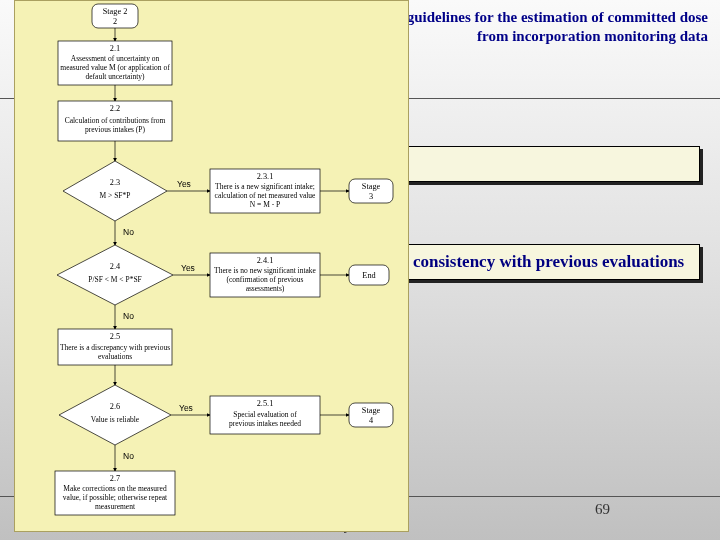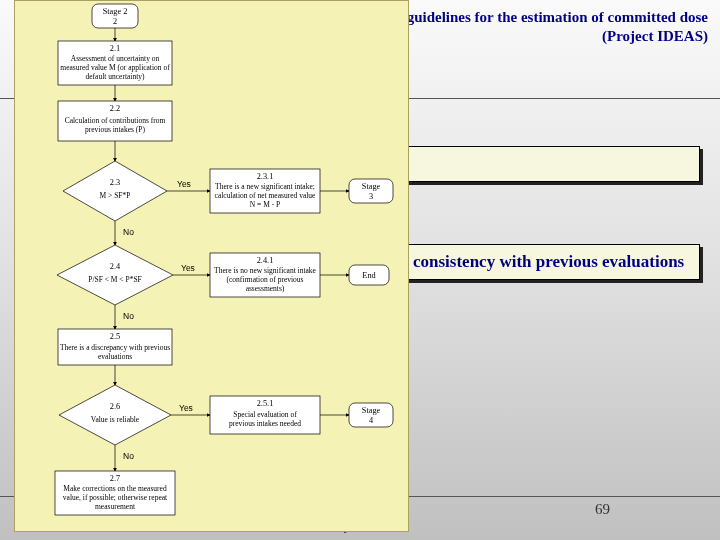--- a/index.html
+++ b/index.html
@@ -81,21 +81,21 @@
   .arrowhead { fill: #000; }
   .ftxt { font-family: "Times New Roman", serif; font-size: 8.3px; fill: #000; }
   .ftxt-sm { font-family: "Times New Roman", serif; font-size: 7.5px; fill: #000; }
   .lbl { font-family: Arial, sans-serif; font-size: 8.5px; fill: #000; }
 </style>
 </head>
 <body>
 
 <div class="header-right">
   <div>General guidelines for the estimation of committed dose</div>
-  <div>(Project IDEAS)</div>
+  <div>from incorporation monitoring data</div>
 </div>
 
 <div class="hr1"></div>
 
 <div class="section-heading" style="top:110px; left:380px">ent</div>
 
 <div class="band" style="top:146px"></div>
 
 <div class="band" style="top:244px">
   <span>consistency with previous evaluations</span>

